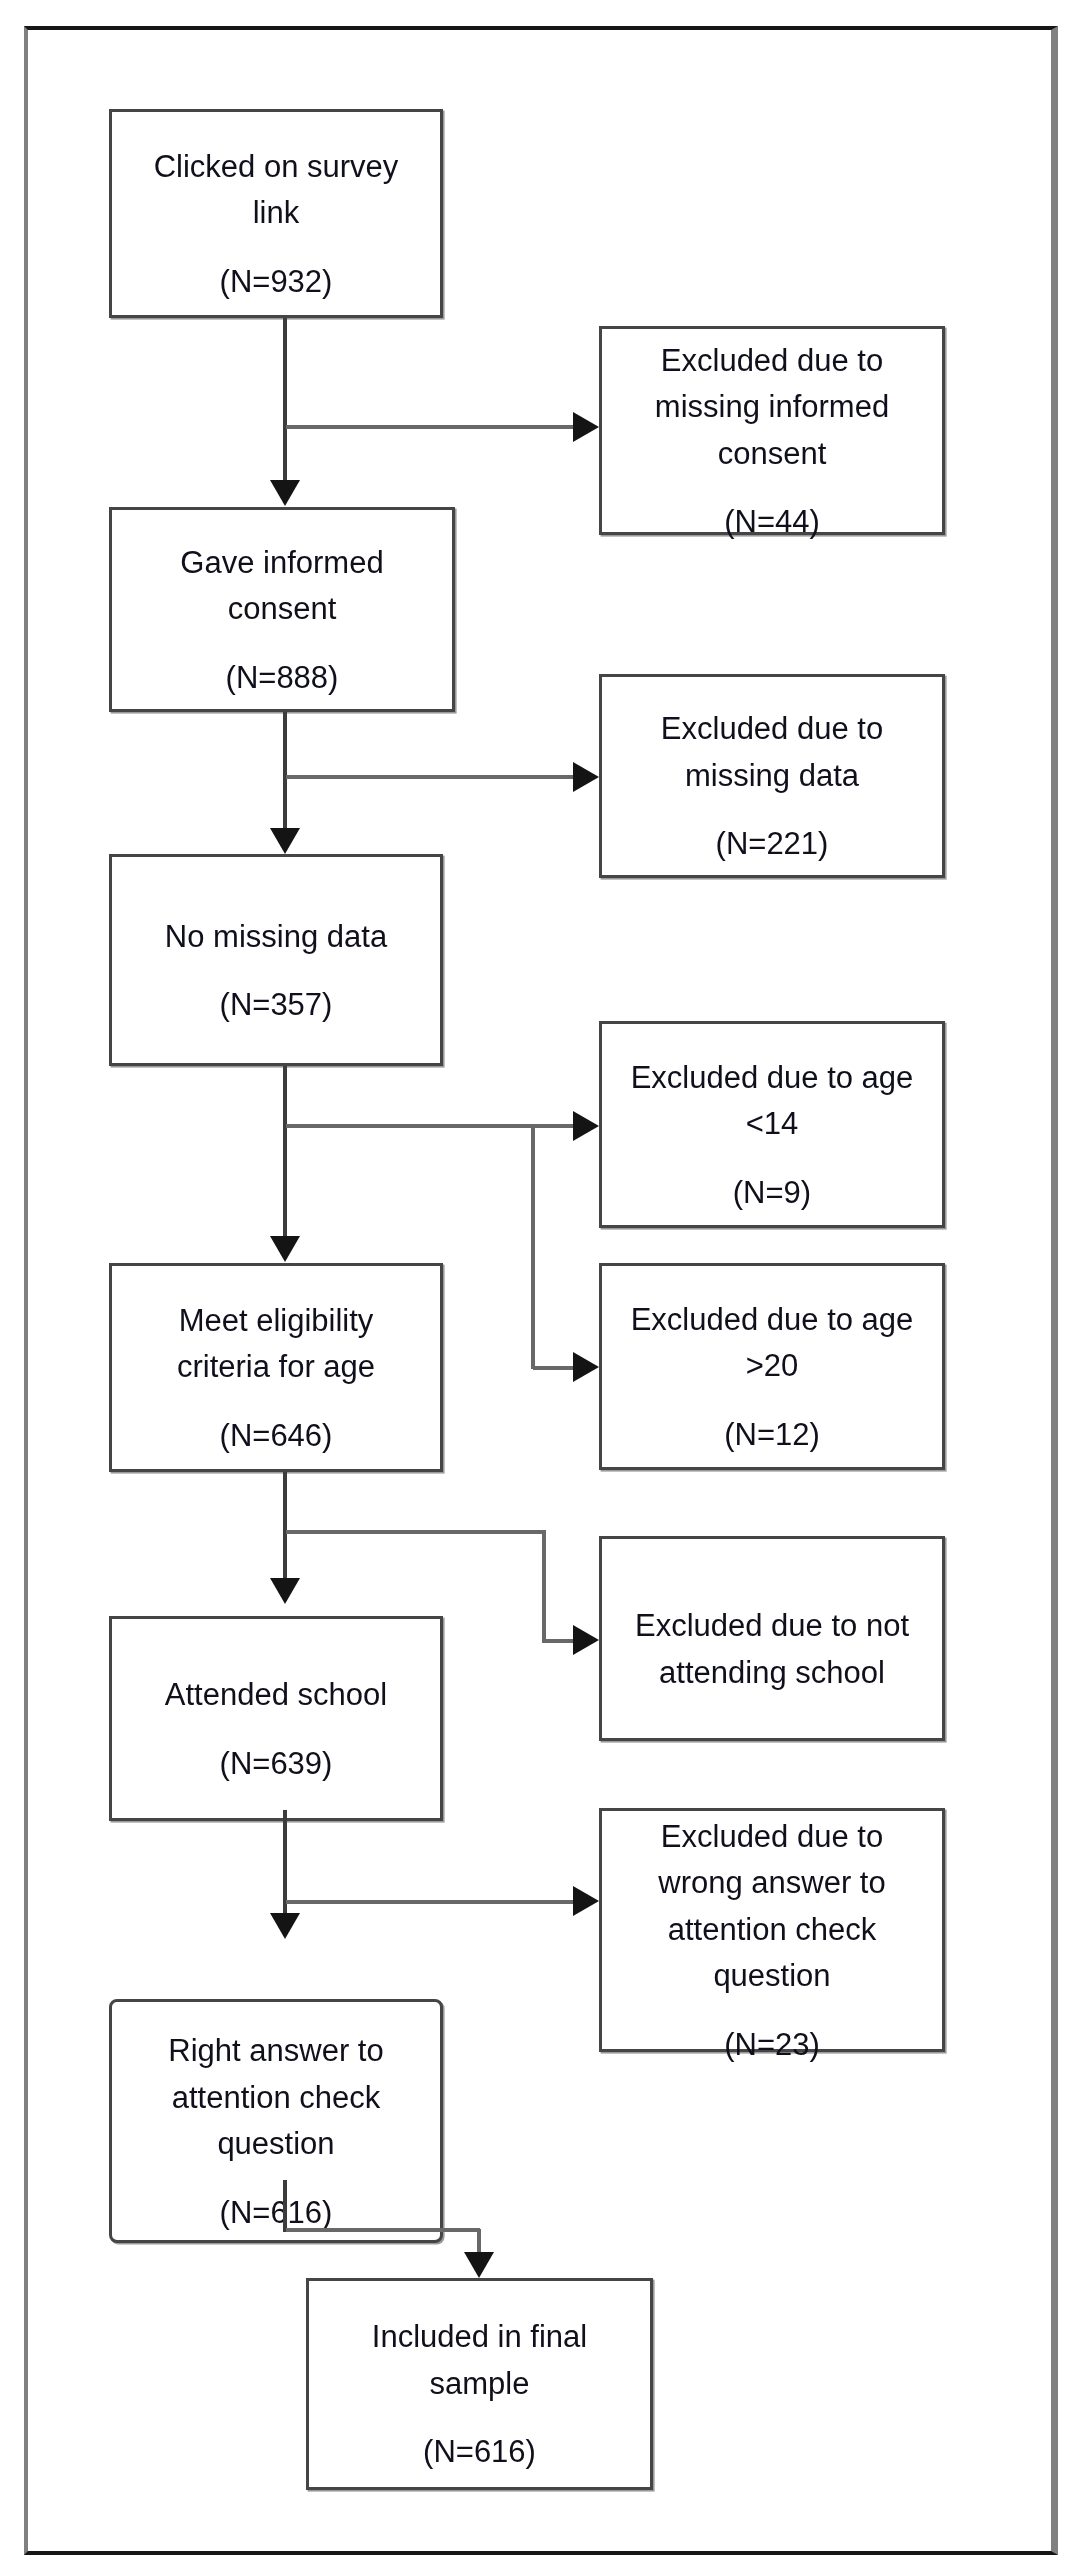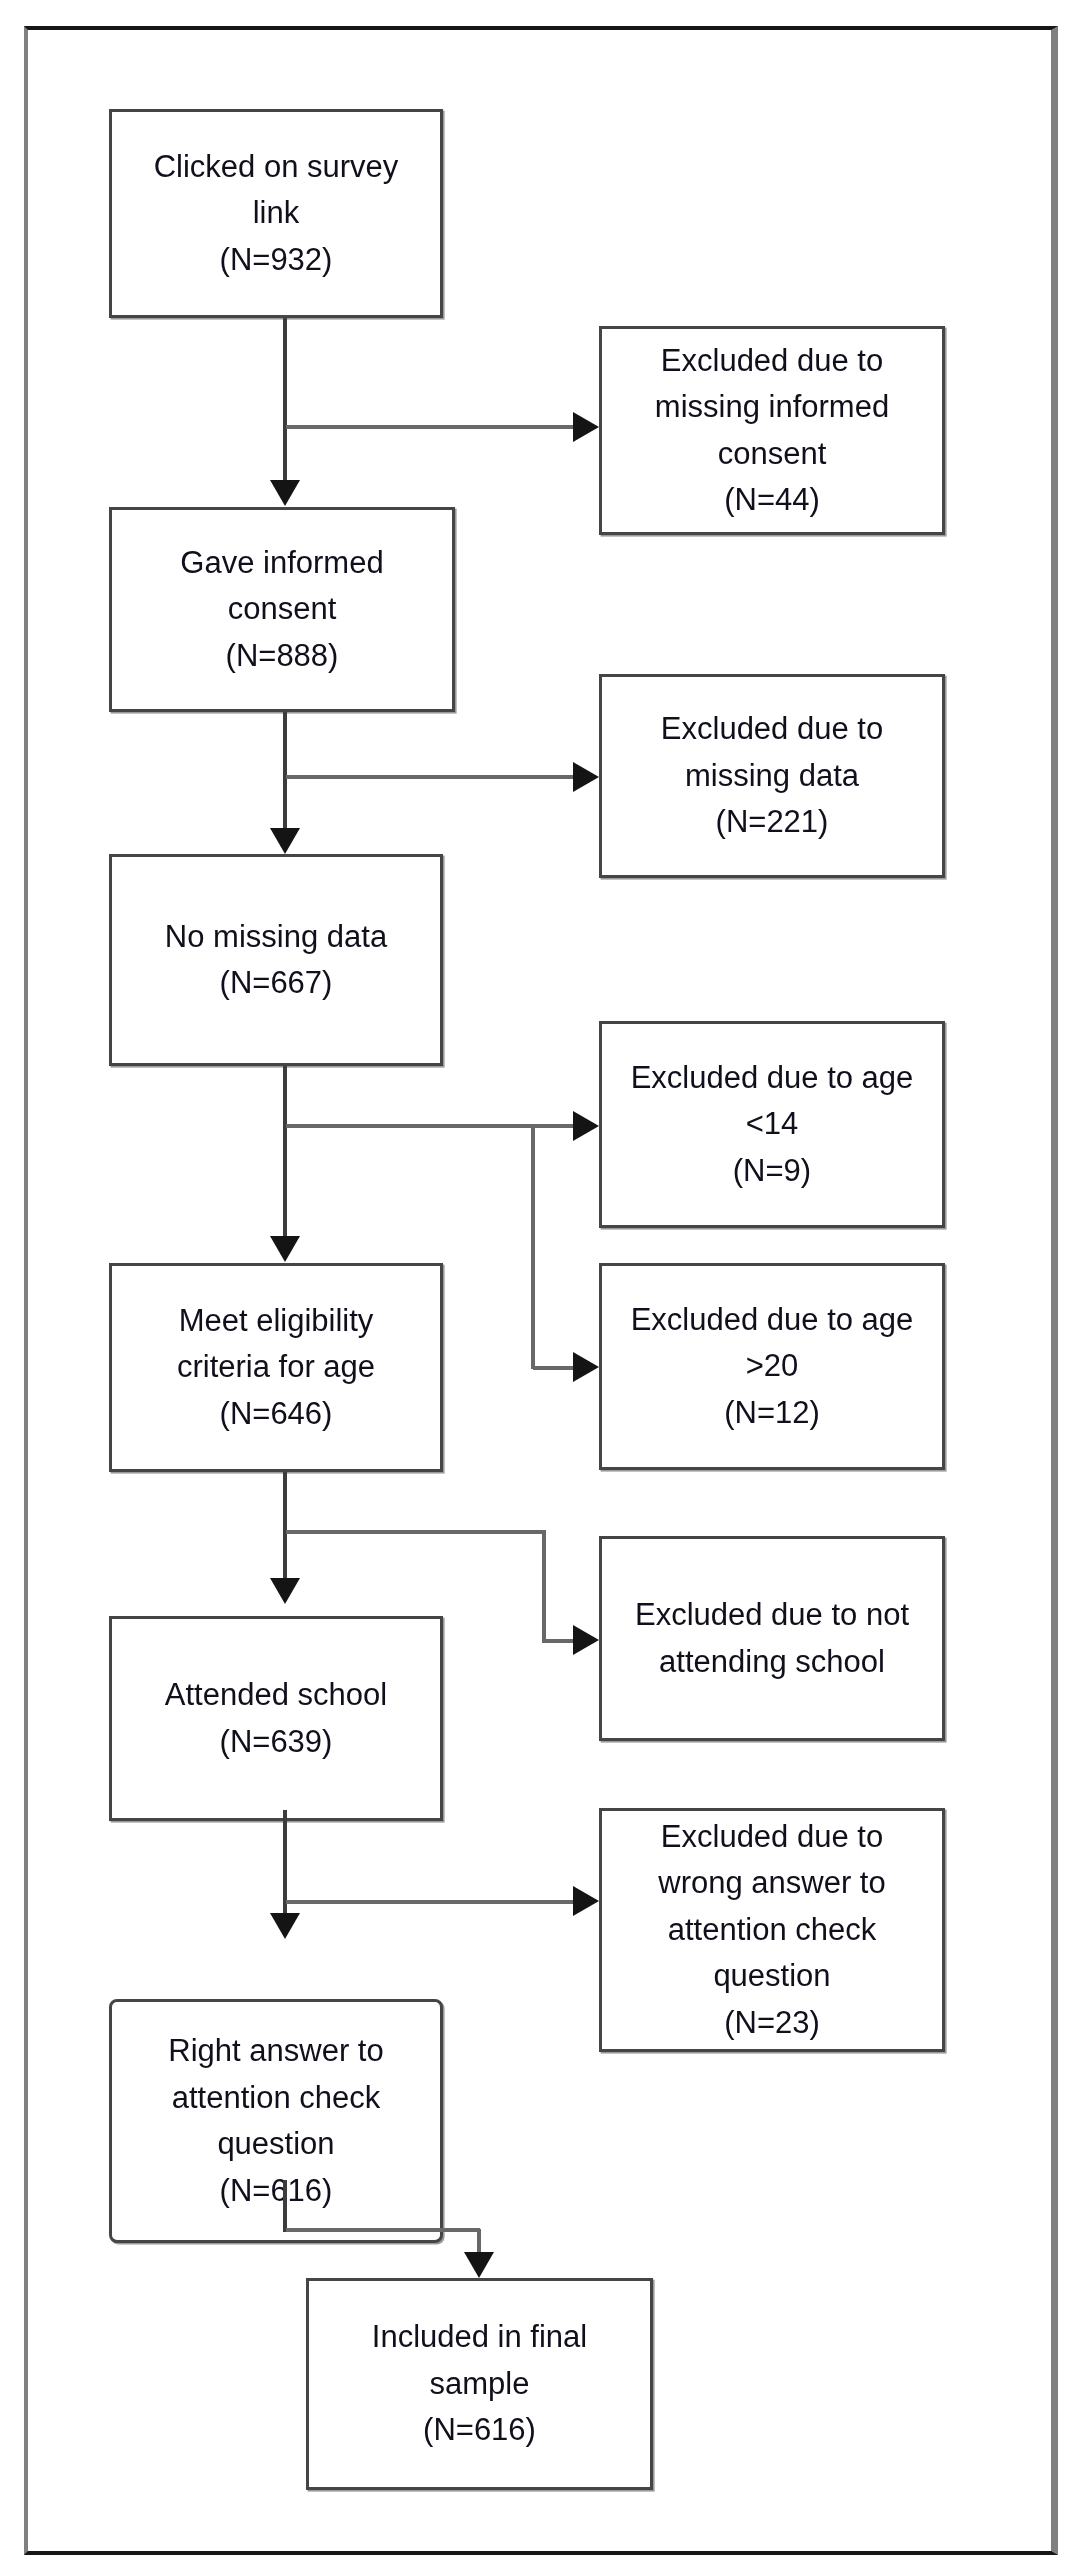--- a/index.html
+++ b/index.html
@@ -13,21 +13,21 @@
     border-top:4px solid #161616;border-bottom:4px solid #161616;
     border-left:4.8px solid #808080;border-right:7.2px solid #808080;
   }
   
   .fbox{
     position:absolute;box-sizing:border-box;background:#ffffff;border:3.2px solid #454545;
     display:flex;align-items:center;justify-content:center;text-align:center;
     font-size:31px;line-height:1.5;
     box-shadow:1.6px 1.6px 0 #9a9a9a;
   }
-  .fbox .lbl,.fbox .n{display:block;white-space:pre-line;}
+  .fbox .lbl,.fbox .n{display:block;white-space:pre-line;margin-top:22px;}
   .b-clicked     {left:109px;top:109px; width:334px;height:209px;}
   .b-consent     {left:109px;top:507px; width:346px;height:205px;}
   .b-nomissing   {left:109px;top:854px;width:334px;height:212px;}
   .b-eligibility {left:109px;top:1263px;width:334px;height:209px;}
   .b-school      {left:109px;top:1616px;width:334px;height:205px;}
   .b-attention   {left:109px;top:1999px;width:334px;height:244px;border-radius:8px;}
   .b-final       {left:306px;top:2278px;width:347px;height:212px;}
   .e-consent     {left:599px;top:326px; width:346px;height:209px;}
   .e-missing     {left:599px;top:674px; width:346px;height:204px;}
   .e-age-young   {left:599px;top:1021px;width:346px;height:207px;}
@@ -91,21 +91,21 @@
   <div class="fbox b-consent">
     <div>
       <span class="lbl">Gave informed
 consent</span>
       <span class="n">(N=888)</span>
     </div>
   </div>
   <div class="fbox b-nomissing">
     <div>
       <span class="lbl">No missing data</span>
-      <span class="n">(N=667)</span>
+      <span class="n">(N=357)</span>
     </div>
   </div>
   <div class="fbox b-eligibility">
     <div>
       <span class="lbl">Meet eligibility
 criteria for age</span>
       <span class="n">(N=646)</span>
     </div>
   </div>
   <div class="fbox b-school">

